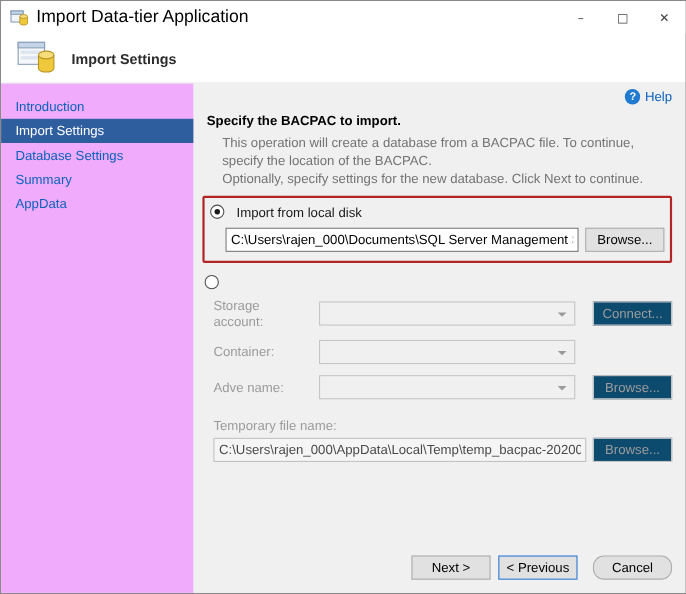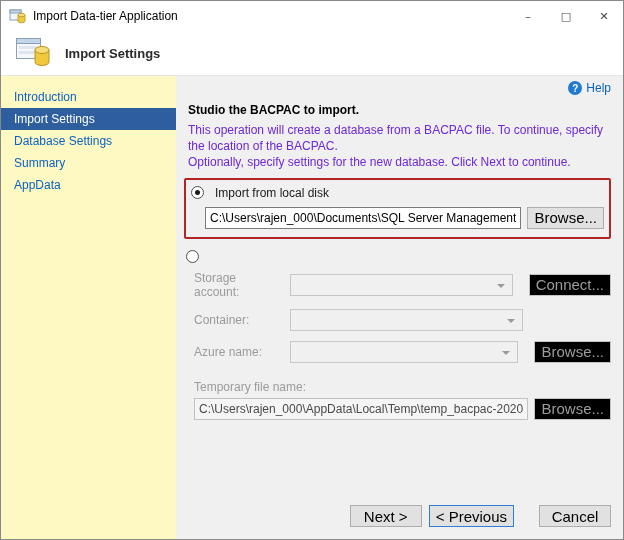--- a/index.html
+++ b/index.html
@@ -14,40 +14,40 @@
     position: relative;
   }
 
   
   .titlebar {
     height: 30px; background: #ffffff;
     display: flex; align-items: center;
     padding-left: 8px; flex: 0 0 auto;
   }
   .app-icon { width: 18px; height: 18px; margin-right: 6px; display: inline-flex; }
-  .title-text { font-size: 12px; color: #000; }
+  .title-text { font-size: 16px; color: #000; }
   .win-controls { margin-left: auto; display: flex; height: 100%; }
   .win-btn {
     width: 38px; height: 100%; border: none; background: #ffffff;
     font-size: 11px; color: #444; cursor: pointer; padding: 0;
     font-family: "DejaVu Sans", sans-serif;
   }
 
   
   .header {
     height: 44px; background: #ffffff; flex: 0 0 auto;
     display: flex; align-items: center; padding-left: 14px; gap: 12px;
   }
   .header-icon { width: 38px; height: 36px; display: inline-flex; }
   .header-title { font-size: 13px; font-weight: bold; color: #2b2b2b; }
 
   
   .body { flex: 1; display: flex; min-height: 0; border-top: 1px solid #e6e6e6; }
 
-  .sidebar { width: 175px; background: #fef9c3; padding-top: 10px; flex: 0 0 auto; }
+  .sidebar { width: 175px; background: #f0abfc; padding-top: 10px; flex: 0 0 auto; }
   .side-item {
     padding: 4px 4px 4px 13px; color: #0a62c0; cursor: pointer;
     white-space: nowrap;
   }
   .side-item.selected { background: #2f5e9e; color: #ffffff; }
 
   .main {
     flex: 1; background: #f0f0f0;
     display: flex; flex-direction: column;
     padding: 5px 12px 10px 10px; min-width: 0;
@@ -55,21 +55,21 @@
 
   .help-row { display: flex; justify-content: flex-end; flex: 0 0 auto; }
   .help-link { display: inline-flex; align-items: center; gap: 4px; color: #0a62c0; cursor: pointer; text-decoration: none; }
   .help-icon {
     width: 14px; height: 14px; border-radius: 50%; background: #1f7ad0;
     color: #ffffff; font-size: 10px; font-weight: bold;
     display: inline-flex; align-items: center; justify-content: center;
   }
 
   .heading { font-weight: bold; color: #000; margin: 8px 0 5px 2px; }
-  .desc { color: #6d28d9; margin-left: 2px; line-height: 1.35; }
+  .desc { color: #737373; margin-left: 16px; line-height: 1.35; }
 
   .red-box {
     border: 2px solid #b32424; border-radius: 2px;
     margin: 7px 0 0 -2px; padding: 3px 5px 8px 5px;
   }
 
   .radio-row { display: flex; align-items: center; gap: 11px; padding: 3px 0; cursor: pointer; }
   .radio {
     width: 13px; height: 13px; border: 1px solid #4f4f4f; border-radius: 50%;
     background: #ffffff; position: relative; flex: 0 0 auto;
@@ -85,24 +85,24 @@
 
   .textbox {
     flex: 1; height: 22px; border: 1px solid #7a7a7a; background: #ffffff;
     font-family: "Liberation Sans", "DejaVu Sans", sans-serif; font-size: 12px;
     padding: 0 4px; color: #000; min-width: 0;
   }
   .textbox.ro { border: 1px solid #c2c2c2; background: #f5f5f5; color: #4a4a4a; }
 
   .btn {
     height: 22px; min-width: 72px; background: #e1e1e1; border: 1px solid #adadad;
-    font-family: "Liberation Sans", "DejaVu Sans", sans-serif; font-size: 15px;
+    font-family: "Liberation Sans", "DejaVu Sans", sans-serif; font-size: 12px;
     color: #000; cursor: pointer; flex: 0 0 auto; padding: 0 6px;
   }
-  .btn.disabled { background: #000000; border-color: #c3c3c3; color: #9c9c9c; cursor: default; }
+  .btn.disabled { background: #0c4a6e; border-color: #c3c3c3; color: #9c9c9c; cursor: default; }
   .btn.focused { border: 1px solid #2f7cd6; }
 
   .form-row { display: flex; align-items: center; gap: 16px; margin: 5px 0 5px 8px; }
   .dlabel { width: 80px; color: #9b9b9b; flex: 0 0 auto; }
   .combo {
     flex: 1; height: 22px; background: #f0f0f0; border: 1px solid #c6c6c6;
     position: relative; min-width: 0;
   }
   .combo-arrow {
     position: absolute; right: 7px; top: 9px; width: 0; height: 0;
@@ -111,21 +111,21 @@
   }
   .btn-space { width: 72px; flex: 0 0 auto; visibility: hidden; }
 
   .temp-label { margin: 10px 0 4px 8px; color: #9b9b9b; }
   .temp-row { margin-left: 8px; }
 
   .footer {
     margin-top: auto; display: flex; justify-content: flex-end;
     align-items: center; gap: 7px; padding: 8px 0 2px 0; flex: 0 0 auto;
   }
-  .footer .cancel { margin-left: 18px; }
+  .footer .cancel { margin-left: 7px; border-radius: 10px; }
 </style>
 </head>
 <body>
 
 <div class="window">
 
   <div class="titlebar">
     <span class="app-icon">
       <svg width="18" height="18" viewBox="0 0 18 18">
         <rect x="1" y="3" width="11" height="10" fill="#f2f5f9" stroke="#8aa0b8" stroke-width="1"></rect>
@@ -168,21 +168,21 @@
 
     <div class="main">
 
       <div class="help-row">
         <a class="help-link">
           <span class="help-icon">?</span>
           <span>Help</span>
         </a>
       </div>
 
-      <div class="heading">Studio the BACPAC to import.</div>
+      <div class="heading">Specify the BACPAC to import.</div>
       <div class="desc">This operation will create a database from a BACPAC file. To continue, specify the location of the BACPAC.</div>
       <div class="desc">Optionally, specify settings for the new database. Click Next to continue.</div>
 
       <div class="red-box">
         <div class="radio-row">
           <span class="radio checked"></span>
           <span>Import from local disk</span>
         </div>
         <div class="field-row indented">
           <input class="textbox" value="C:\Users\rajen_000\Documents\SQL Server Management Studio\DAC Packages\Adve" style="">
@@ -204,21 +204,21 @@
 
       <div class="form-row">
         <label class="dlabel">Container:</label>
         <div class="combo">
           <span class="combo-arrow"></span>
         </div>
         <span class="btn-space"></span>
       </div>
 
       <div class="form-row">
-        <label class="dlabel">Azure name:</label>
+        <label class="dlabel">Adve name:</label>
         <div class="combo">
           <span class="combo-arrow"></span>
         </div>
         <button class="btn disabled">Browse...</button>
       </div>
 
       <div class="temp-label dlabel" style="width:auto;margin-top:12px;">Temporary file name:</div>
       <div class="field-row temp-row">
         <input class="textbox ro" readonly="" value="C:\Users\rajen_000\AppData\Local\Temp\temp_bacpac-20200202145643.bacpac" style="">
         <button class="btn disabled">Browse...</button>

